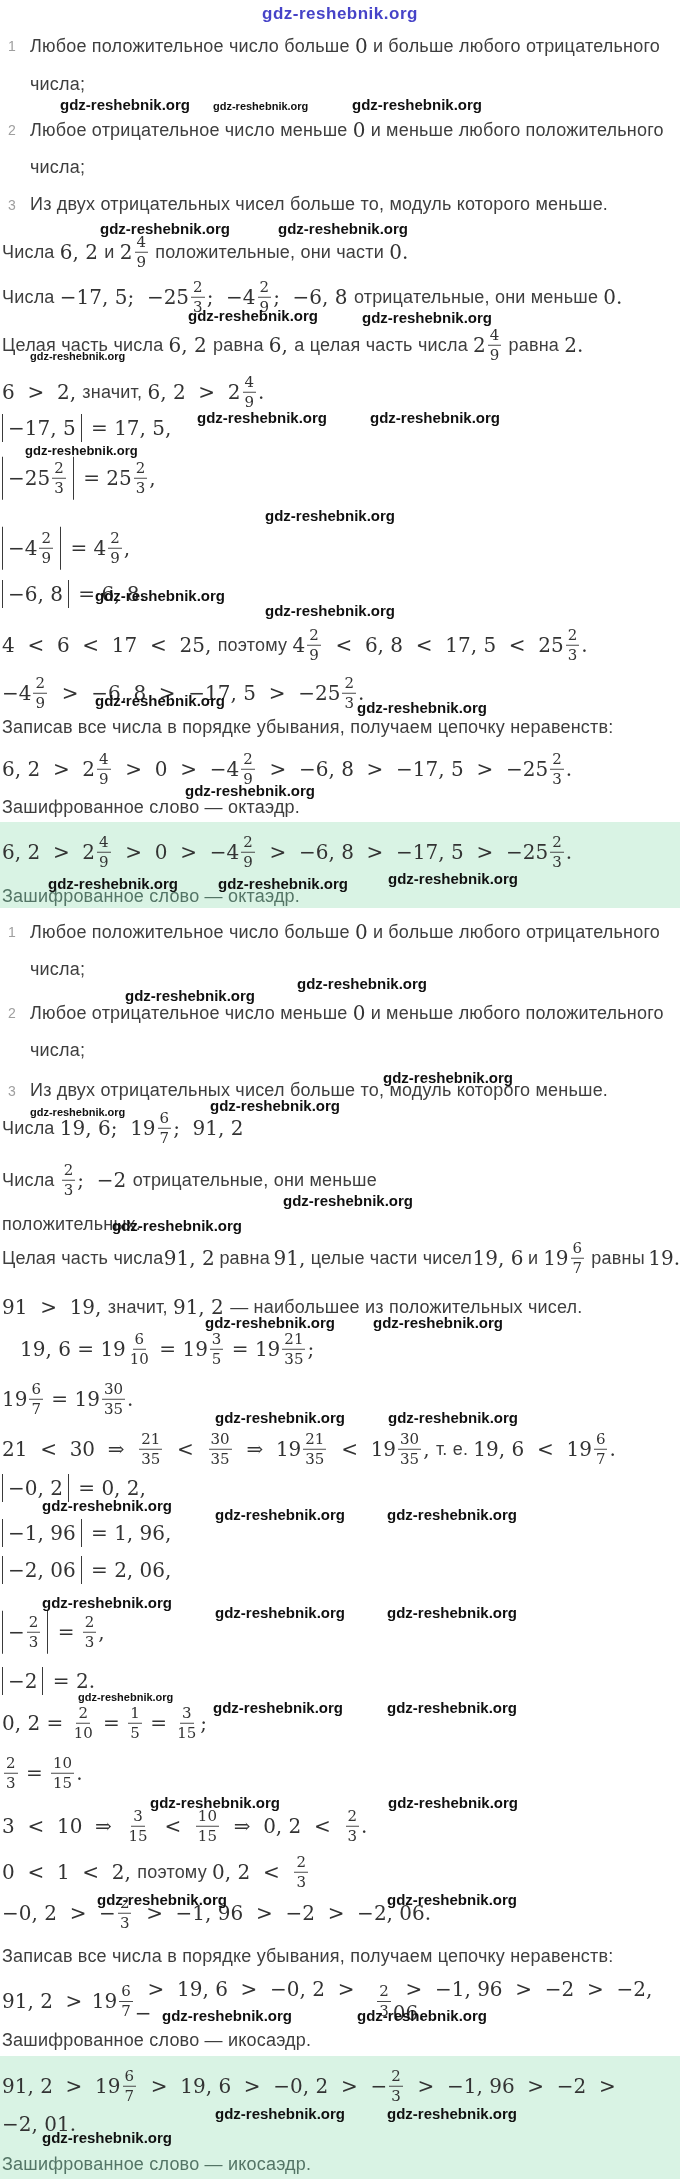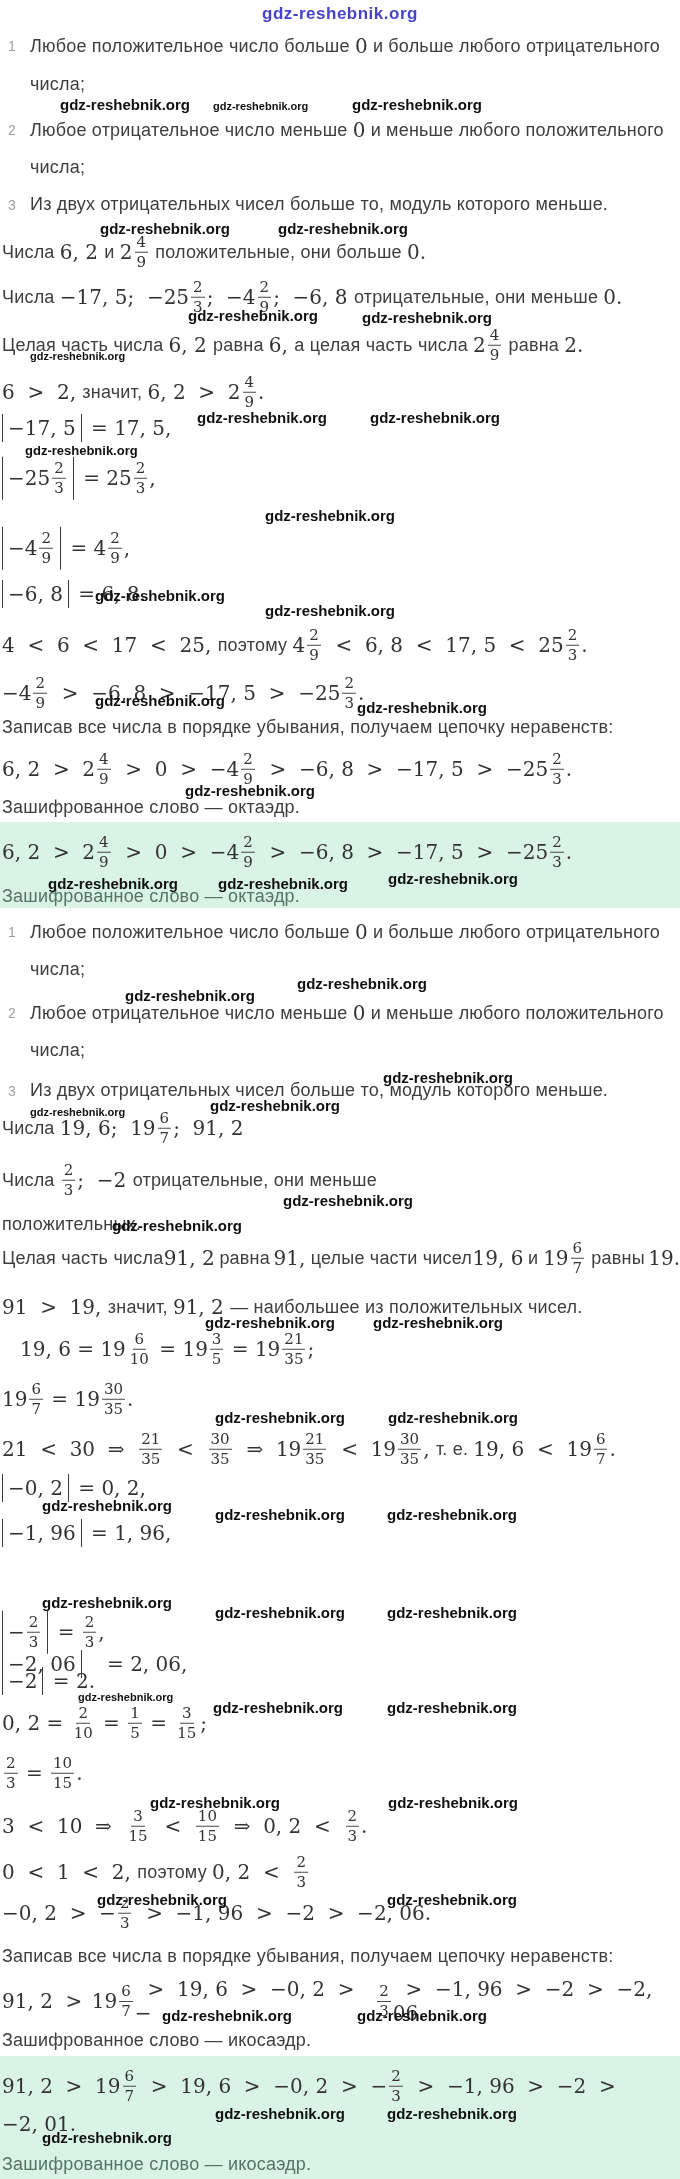--- a/index.html
+++ b/index.html
@@ -65,21 +65,21 @@
       <span class="t ru">Числа </span>
       <span class="t mm">6, 2 </span>
       <span class="t ru">и </span>
       <span class="mix">
         <span class="int">2</span>
         <span class="frac">
           <span class="nu">4</span>
           <span class="de">9</span>
         </span>
       </span>
-      <span class="t ru"> положительные, они больше </span>
+      <span class="t ru"> положительные, они части </span>
       <span class="t mm">0.</span>
     </div>
     <div class="line" style="top: 297px; left: 2px;">
       <span class="t ru">Числа </span>
       <span class="t mm">−17, 5;  </span>
       <span class="mix">
         <span class="int">−25</span>
         <span class="frac">
           <span class="nu">2</span>
           <span class="de">3</span>
@@ -434,21 +434,21 @@
         <span class="t mm">−0, 2</span>
       </span>
       <span class="t mm"> = 0, 2,</span>
     </div>
     <div class="line" style="top: 1533px; left: 2px;">
       <span class="abs">
         <span class="t mm">−1, 96</span>
       </span>
       <span class="t mm"> = 1, 96,</span>
     </div>
-    <div class="line" style="top: 1664px; left: 2px; gap: 16px;">
+    <div class="line" style="top: 1570px; left: 2px;">
       <span class="abs">
         <span class="t mm">−2, 06</span>
       </span>
       <span class="t mm"> = 2, 06,</span>
     </div>
     <div class="line" style="top: 1632px; left: 2px;">
       <span class="abs">
         <span class="t mm">−</span>
         <span class="frac">
           <span class="nu">2</span>

